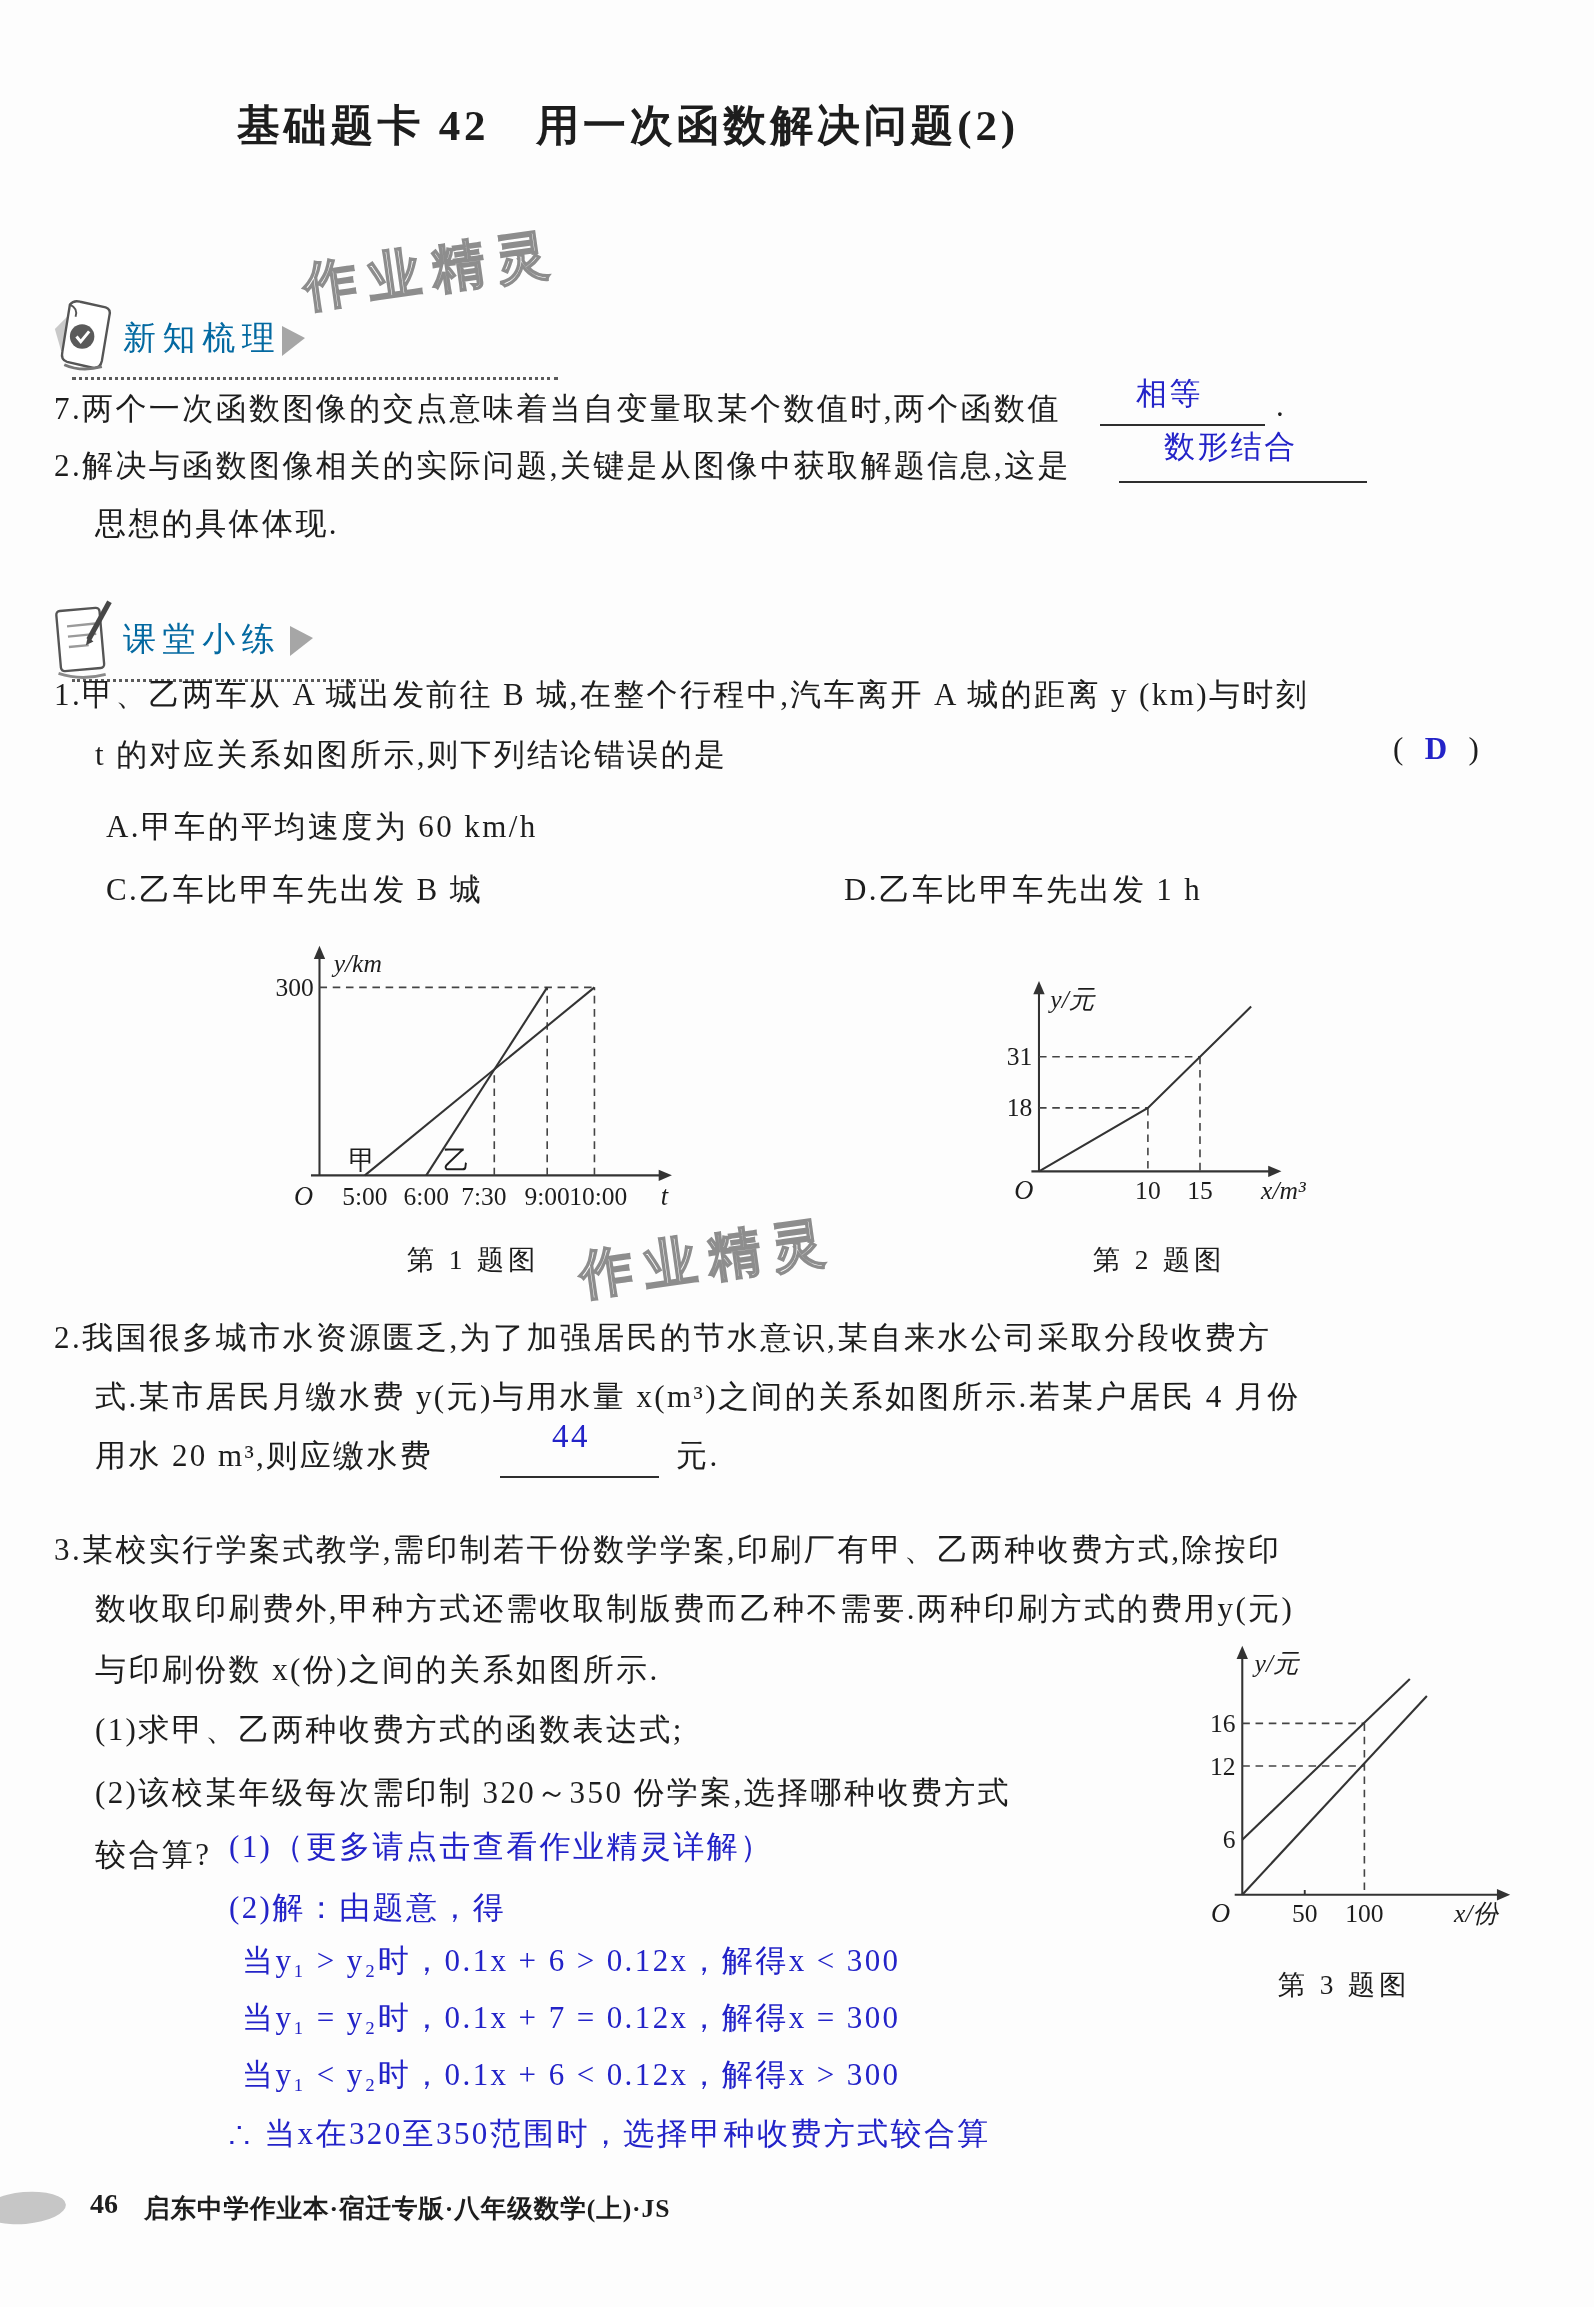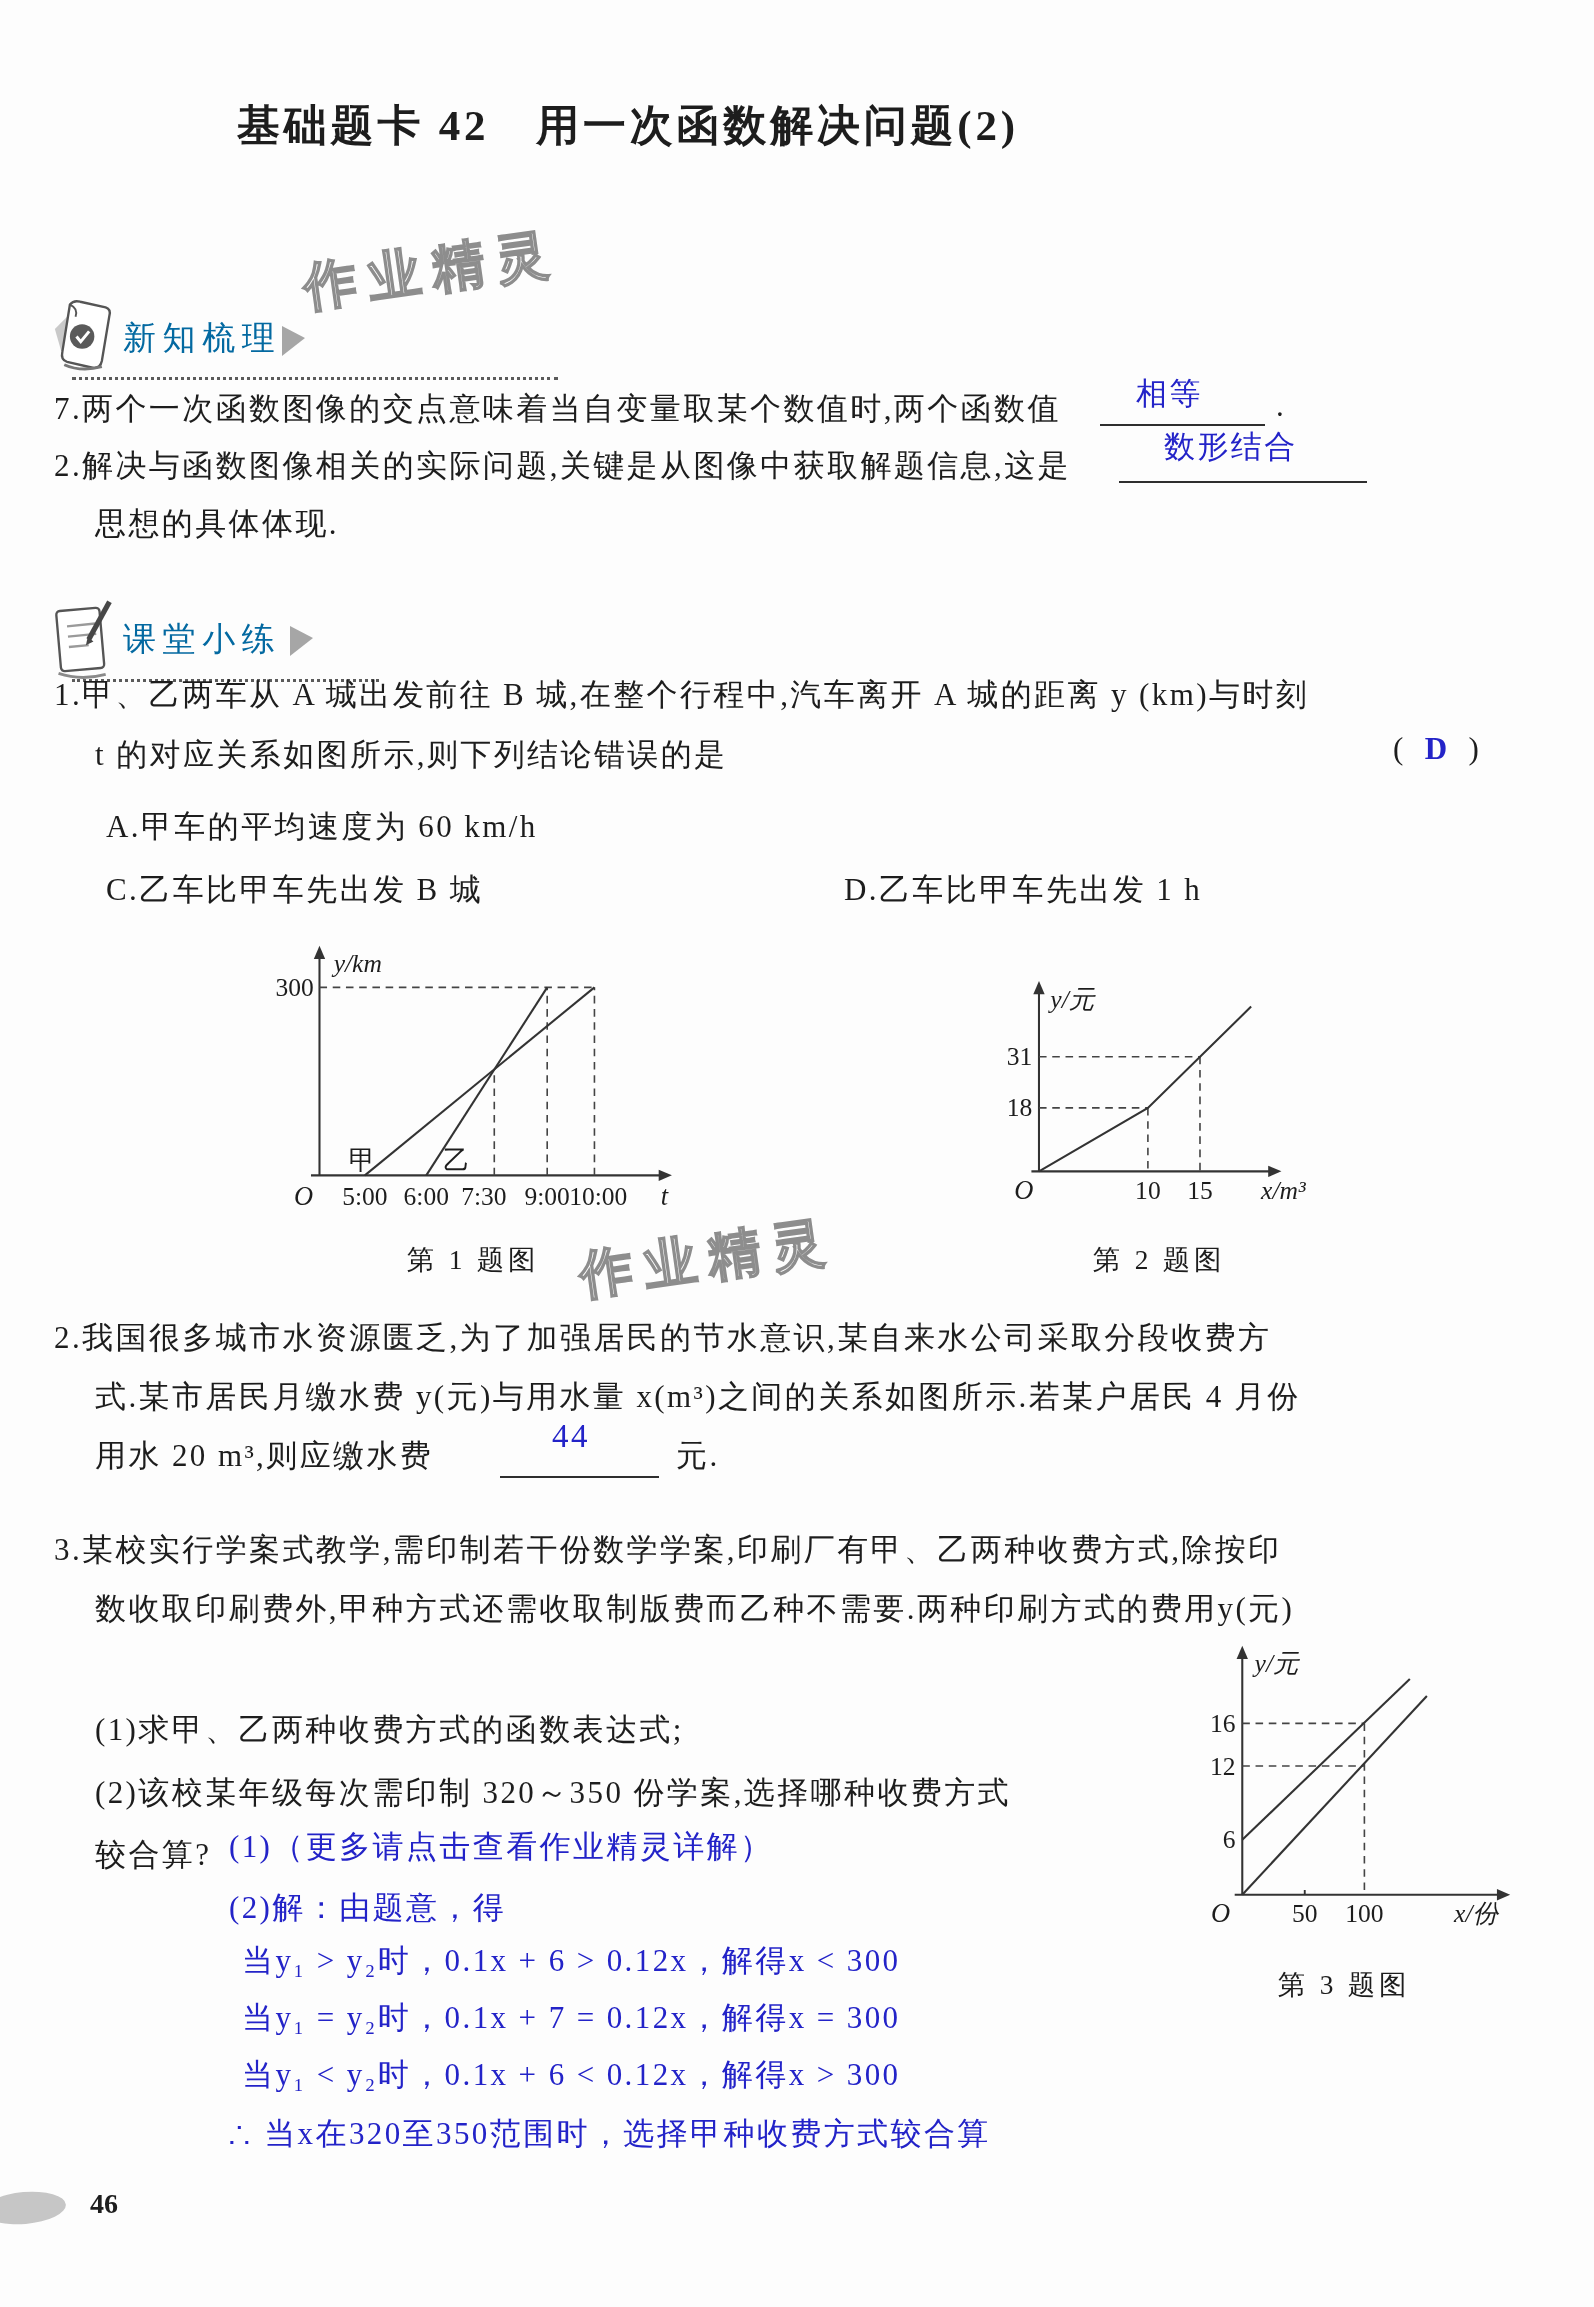--- a/index.html
+++ b/index.html
@@ -125,20 +125,21 @@
 
   <div class="t" style="left:54px;top:1317px;">2.我国很多城市水资源匮乏,为了加强居民的节水意识,某自来水公司采取分段收费方</div>
   <div class="t" style="left:95px;top:1376px;text-align:right;">式.某市居民月缴水费 y(元)与用水量 x(m³)之间的关系如图所示.若某户居民 4 月份</div>
   <div class="t" style="left:95px;top:1435px;">用水 20 m³,则应缴水费</div>
   <div class="t blue" style="left:552px;top:1418px;font-size:33px;">44</div>
   <div class="ul" style="left:500px;top:1476px;width:159px;"></div>
   <div class="t" style="left:676px;top:1435px;">元.</div>
 
   <div class="t" style="left:54px;top:1529px;">3.某校实行学案式教学,需印制若干份数学学案,印刷厂有甲、乙两种收费方式,除按印</div>
   <div class="t" style="left:95px;top:1588px;">数收取印刷费外,甲种方式还需收取制版费而乙种不需要.两种印刷方式的费用y(元)</div>
+  <div class="t" style="left:95px;top:1649px;">与印刷份数 x(份)之间的关系如图所示.</div>
   <div class="t" style="left:95px;top:1709px;">(1)求甲、乙两种收费方式的函数表达式;</div>
   <div class="t" style="left:95px;top:1772px;">(2)该校某年级每次需印制 320～350 份学案,选择哪种收费方式</div>
   <div class="t" style="left:95px;top:1834px;">较合算?</div>
 
   <div class="t blue" style="left:229px;top:1826px;">(1)（更多请点击查看作业精灵详解）</div>
   <div class="t blue" style="left:229px;top:1887px;">(2)解：由题意，得</div>
   <div class="t blue" style="left:242px;top:1940px;">当y₁ &gt; y₂时，0.1x + 6 &gt; 0.12x，解得x &lt; 300</div>
   <div class="t blue" style="left:242px;top:1997px;">当y₁ = y₂时，0.1x + 7 = 0.12x，解得x = 300</div>
   <div class="t blue" style="left:242px;top:2054px;">当y₁ &lt; y₂时，0.1x + 6 &lt; 0.12x，解得x &gt; 300</div>
   <div class="t blue" style="left:227px;top:2113px;">∴ 当x在320至350范围时，选择甲种收费方式较合算</div>
@@ -160,15 +161,16 @@
     <line x1="53" y1="267" x2="248" y2="57" stroke="#333" stroke-width="2.2"></line>
     <text x="30" y="296" font-size="28" font-style="italic" text-anchor="middle">O</text>
     <text x="119" y="296" font-size="27" text-anchor="middle">50</text>
     <text x="182" y="296" font-size="27" text-anchor="middle">100</text>
     <text x="300" y="296" font-size="27" font-style="italic" text-anchor="middle">x/份</text>
   </svg>
   <div class="cap" style="left:1240px;top:1967px;">第 3 题图</div>
 
   <div class="blob" style="left:-17px;top:2192px;width:83px;height:32px;"></div>
   <div class="footer" style="left:90px;top:2188px;font-size:28px;">46</div>
+  <div class="footer" style="left:144px;top:2191px;font-size:25.6px;letter-spacing:0.9px;">启东中学作业本·宿迁专版·八年级数学(上)·JS</div>
 
 </div>
 
 
 </body></html>

